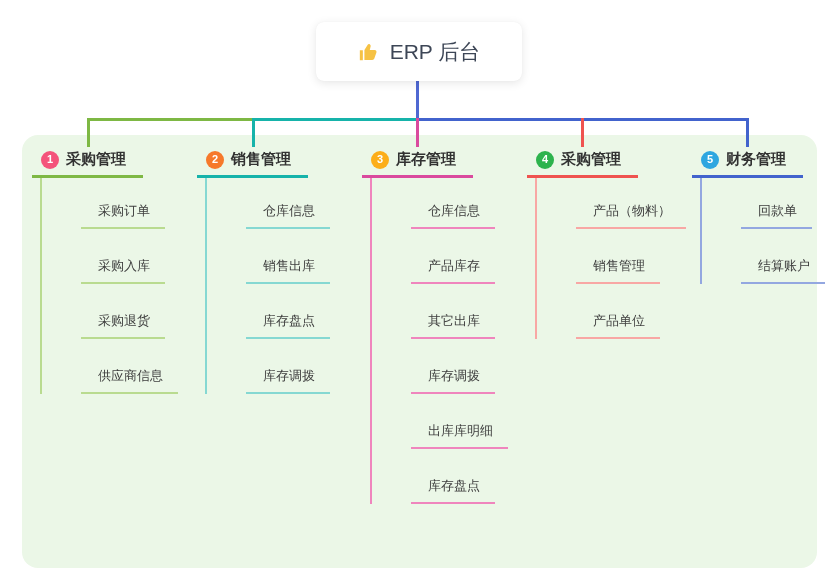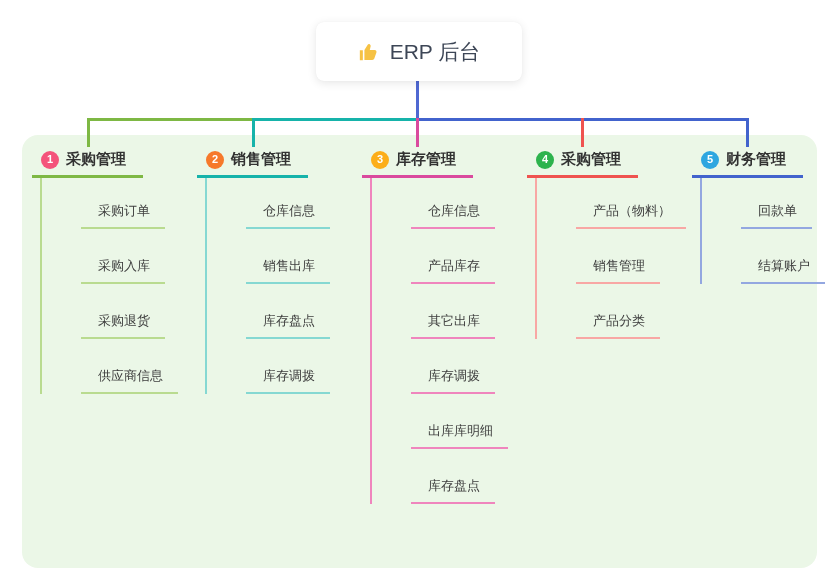--- a/index.html
+++ b/index.html
@@ -125,21 +125,21 @@
   </div>
 
   <div class="branch b4" style="--c: #ef5350; --l: #f8a7a4; --badge: #2db34d;">
     <div class="heading">
       <span class="badge">4</span>
       <span>采购管理</span>
     </div>
     <div class="items">
       <div class="item">产品（物料）</div>
       <div class="item">销售管理</div>
-      <div class="item">产品分类</div>
+      <div class="item">产品单位</div>
     </div>
   </div>
 
   <div class="branch b5" style="--c: #4263cd; --l: #93a7e0; --badge: #2ea6e0;">
     <div class="heading">
       <span class="badge">5</span>
       <span>财务管理</span>
     </div>
     <div class="items">
       <div class="item">回款单</div>

